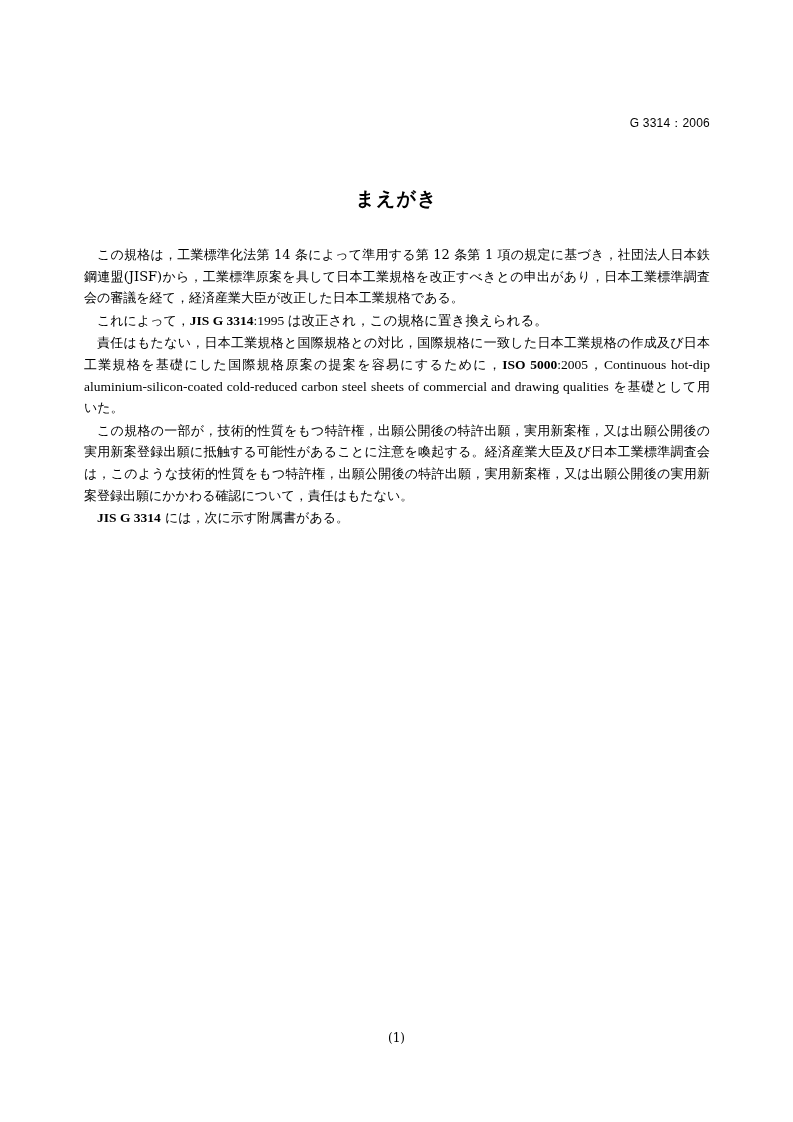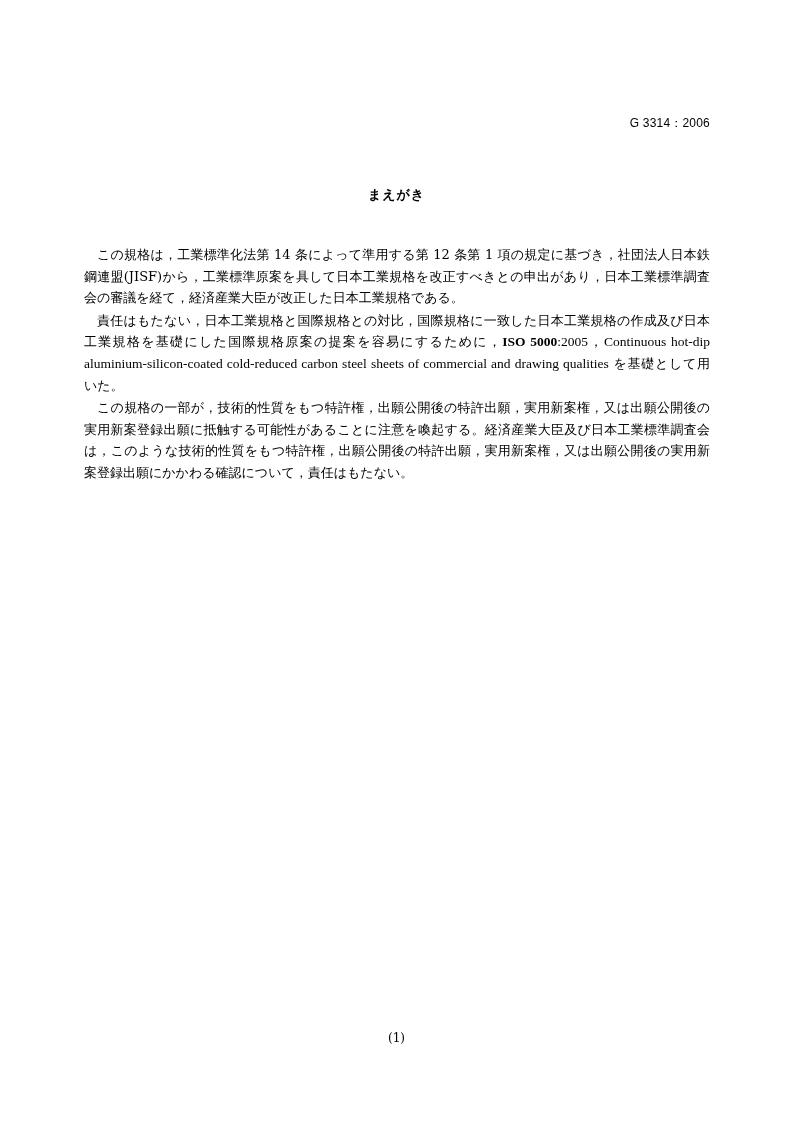--- a/index.html
+++ b/index.html
@@ -1,35 +1,37 @@
 <!DOCTYPE html>
 <html><head>
 <meta charset="utf-8">
 <style>
   html, body { margin: 0; padding: 0; background: #ffffff; }
   body { width: 793px; height: 1122px; position: relative; overflow: hidden;
          font-family: "DejaVu Serif", "Liberation Serif", serif; color: #000; }
   .header { position: absolute; top: 83px; right: 83px; font-family: "Liberation Sans", "DejaVu Sans", sans-serif;
             font-size: 12px; letter-spacing: 0.2px; margin-top: 32px; }
   .title { position: absolute; top: 186px; left: 0; width: 793px; text-align: center;
-           font-family: "DejaVu Sans", "Liberation Sans", sans-serif; font-size: 13px; font-weight: bold; letter-spacing: 1px; }
+           font-family: "DejaVu Sans", "Liberation Sans", sans-serif; font-size: 19px; font-weight: bold; letter-spacing: 1px; }
   .body { position: absolute; top: 243px; left: 83px; width: 628px; font-size: 13px; line-height: 21.6px; }
   .para { margin: 1px; text-indent: 13px; text-align: justify; }
   .para .en { font-family: "Liberation Serif", serif; font-size: 13.5px; }
   .para b { font-family: "Liberation Serif", serif; font-weight: bold; font-size: 13.5px; }
   .annex { margin: 0; padding-left: 26px; }
   .annex .lbl { font-weight: bold; }
   .footer { position: absolute; top: 1031px; left: 0; width: 793px; text-align: center; font-size: 12px; }
 </style>
 </head>
 <body>
 
 <div class="header">G 3314：2006</div>
 
 <div class="title">まえがき</div>
 
 <div class="body">
   <p class="para">この規格は，工業標準化法第 14 条によって準用する第 12 条第 1 項の規定に基づき，社団法人日本鉄鋼連盟(JISF)から，工業標準原案を具して日本工業規格を改正すべきとの申出があり，日本工業標準調査会の審議を経て，経済産業大臣が改正した日本工業規格である。</p>
+  <p class="para"><span>これによって，</span><b>JIS G 3314</b><span class="en">:1995 は改正され，この規格に置き換えられる。</span></p>
   <p class="para"><span>責任はもたない，日本工業規格と国際規格との対比，国際規格に一致した日本工業規格の作成及び日本工業規格を基礎にした国際規格原案の提案を容易にするために，</span><b>ISO 5000</b><span class="en">:2005，</span><span class="en">Continuous hot-dip aluminium-silicon-coated cold-reduced carbon steel sheets of commercial and drawing qualities</span><span> を基礎として用いた。</span></p>
   <p class="para">この規格の一部が，技術的性質をもつ特許権，出願公開後の特許出願，実用新案権，又は出願公開後の実用新案登録出願に抵触する可能性があることに注意を喚起する。経済産業大臣及び日本工業標準調査会は，このような技術的性質をもつ特許権，出願公開後の特許出願，実用新案権，又は出願公開後の実用新案登録出願にかかわる確認について，責任はもたない。</p>
+  <p class="para"><b>JIS G 3314</b><span> には，次に示す附属書がある。</span></p>
 </div>
 
 <div class="footer">(1)</div>
 
 </body></html>

